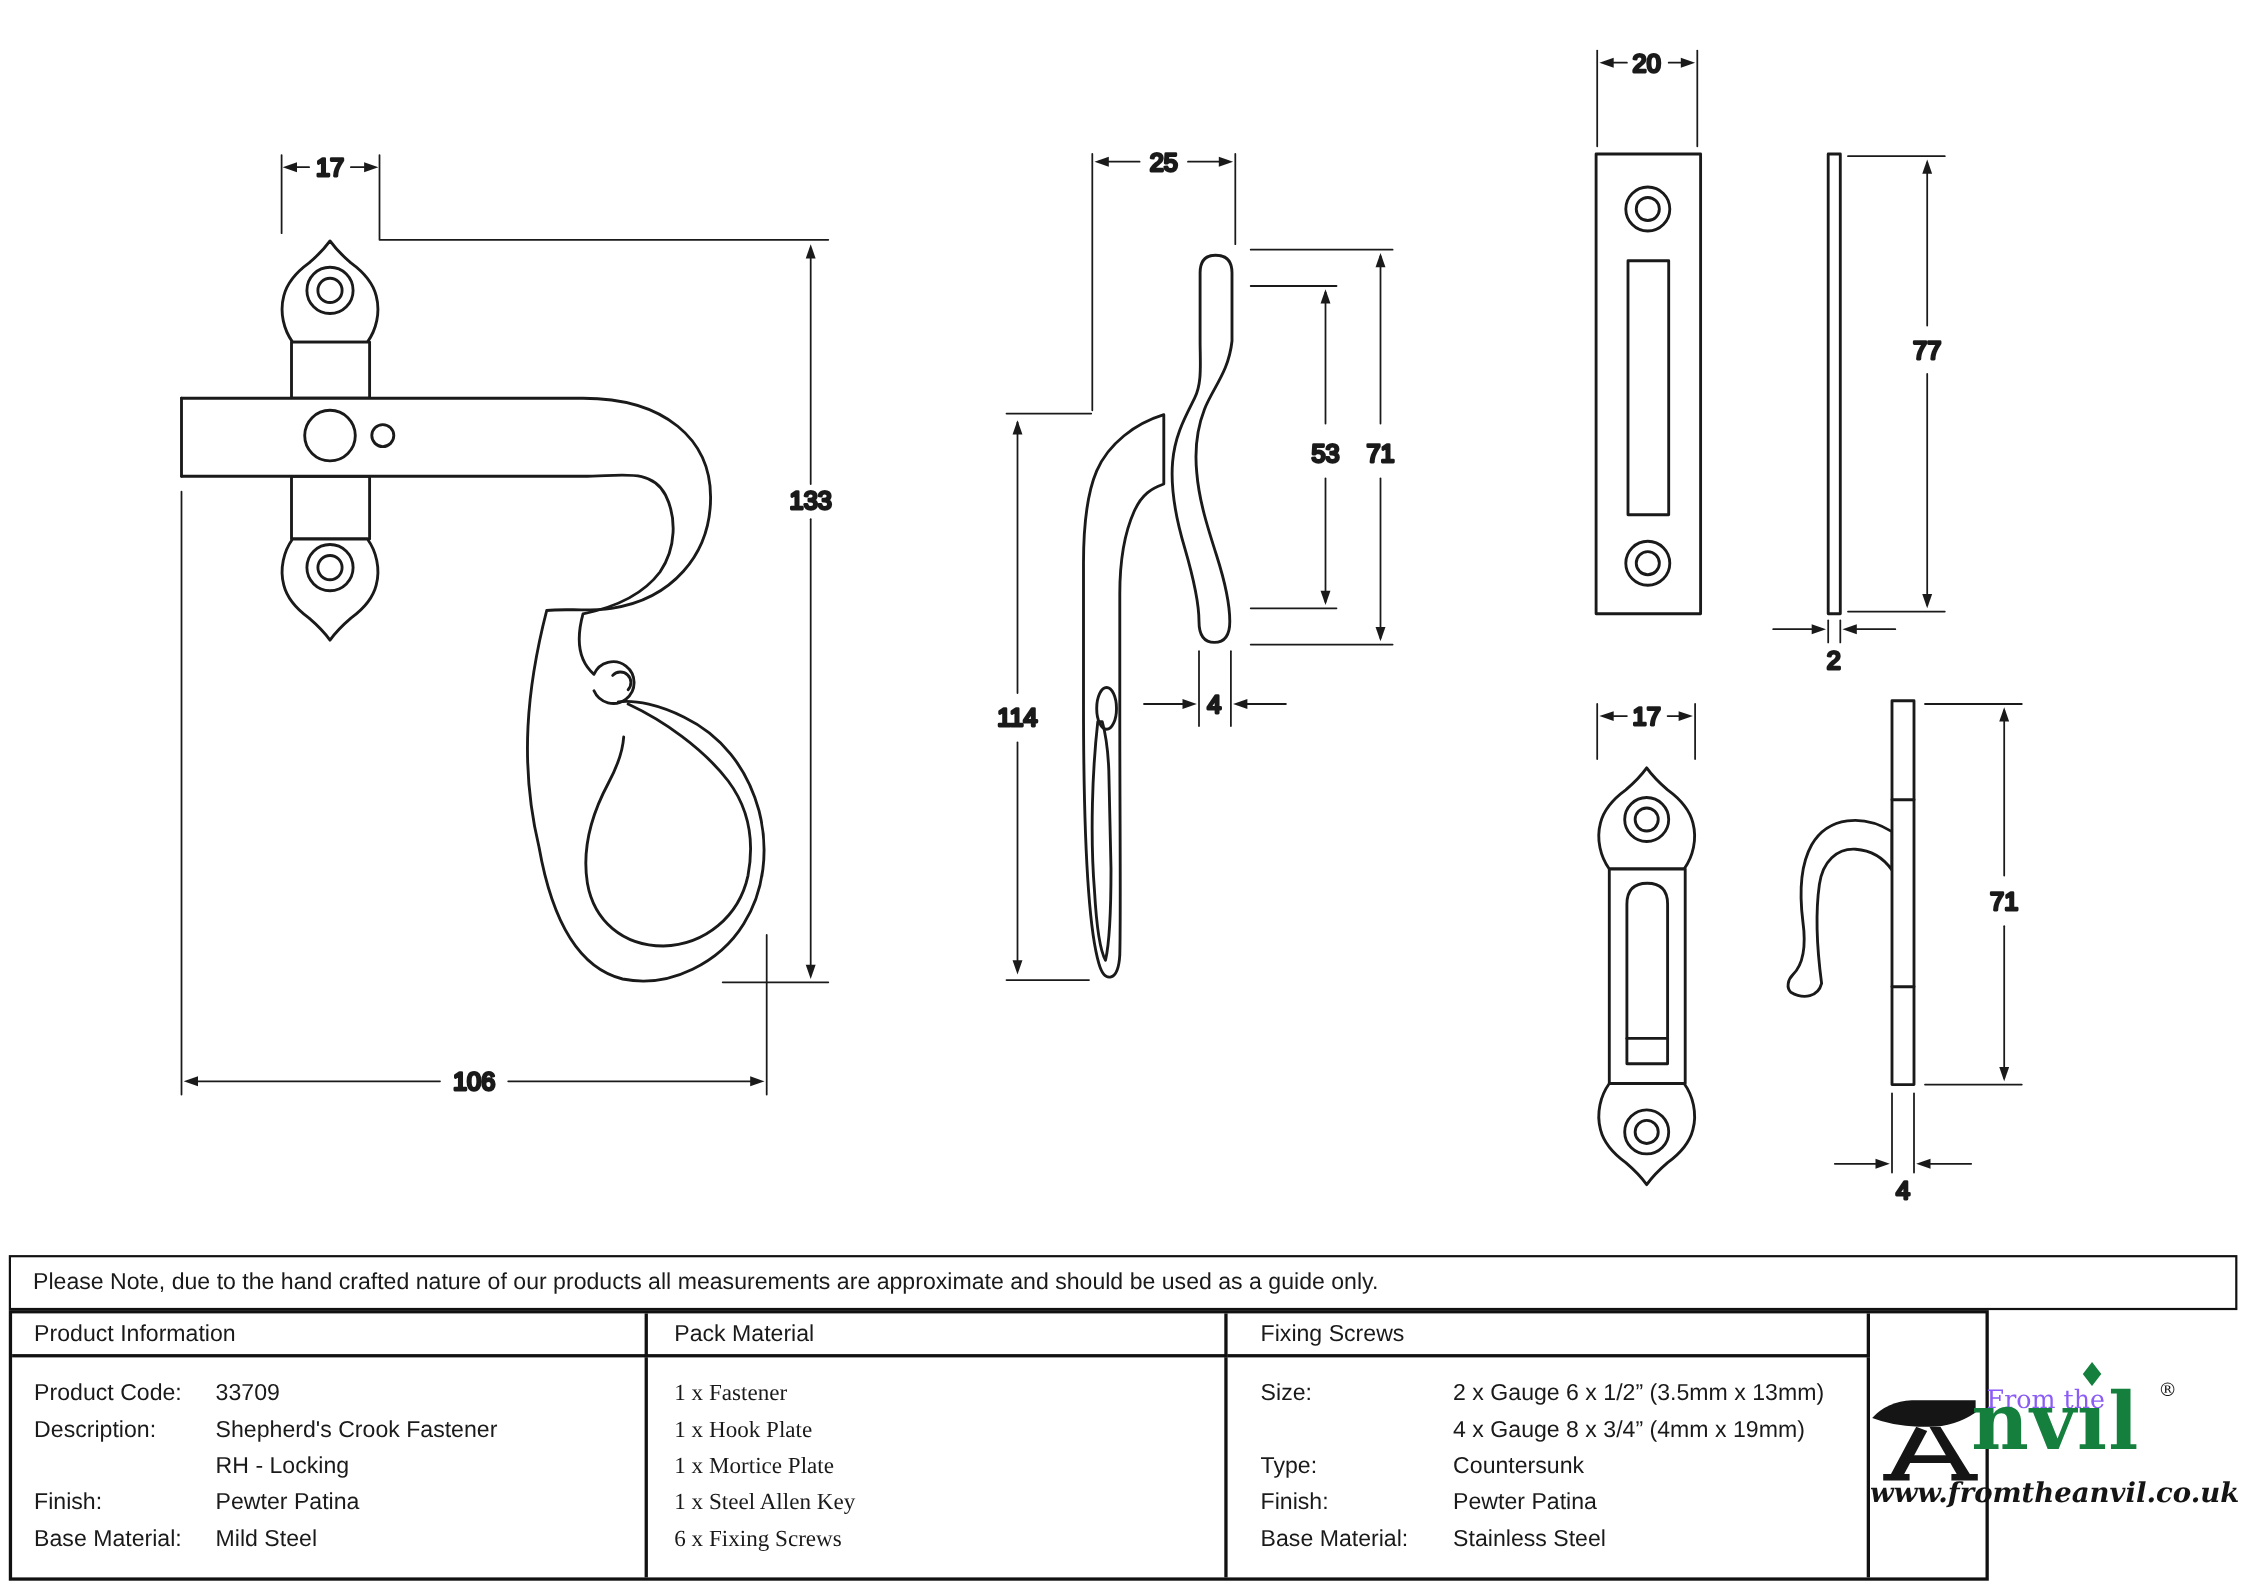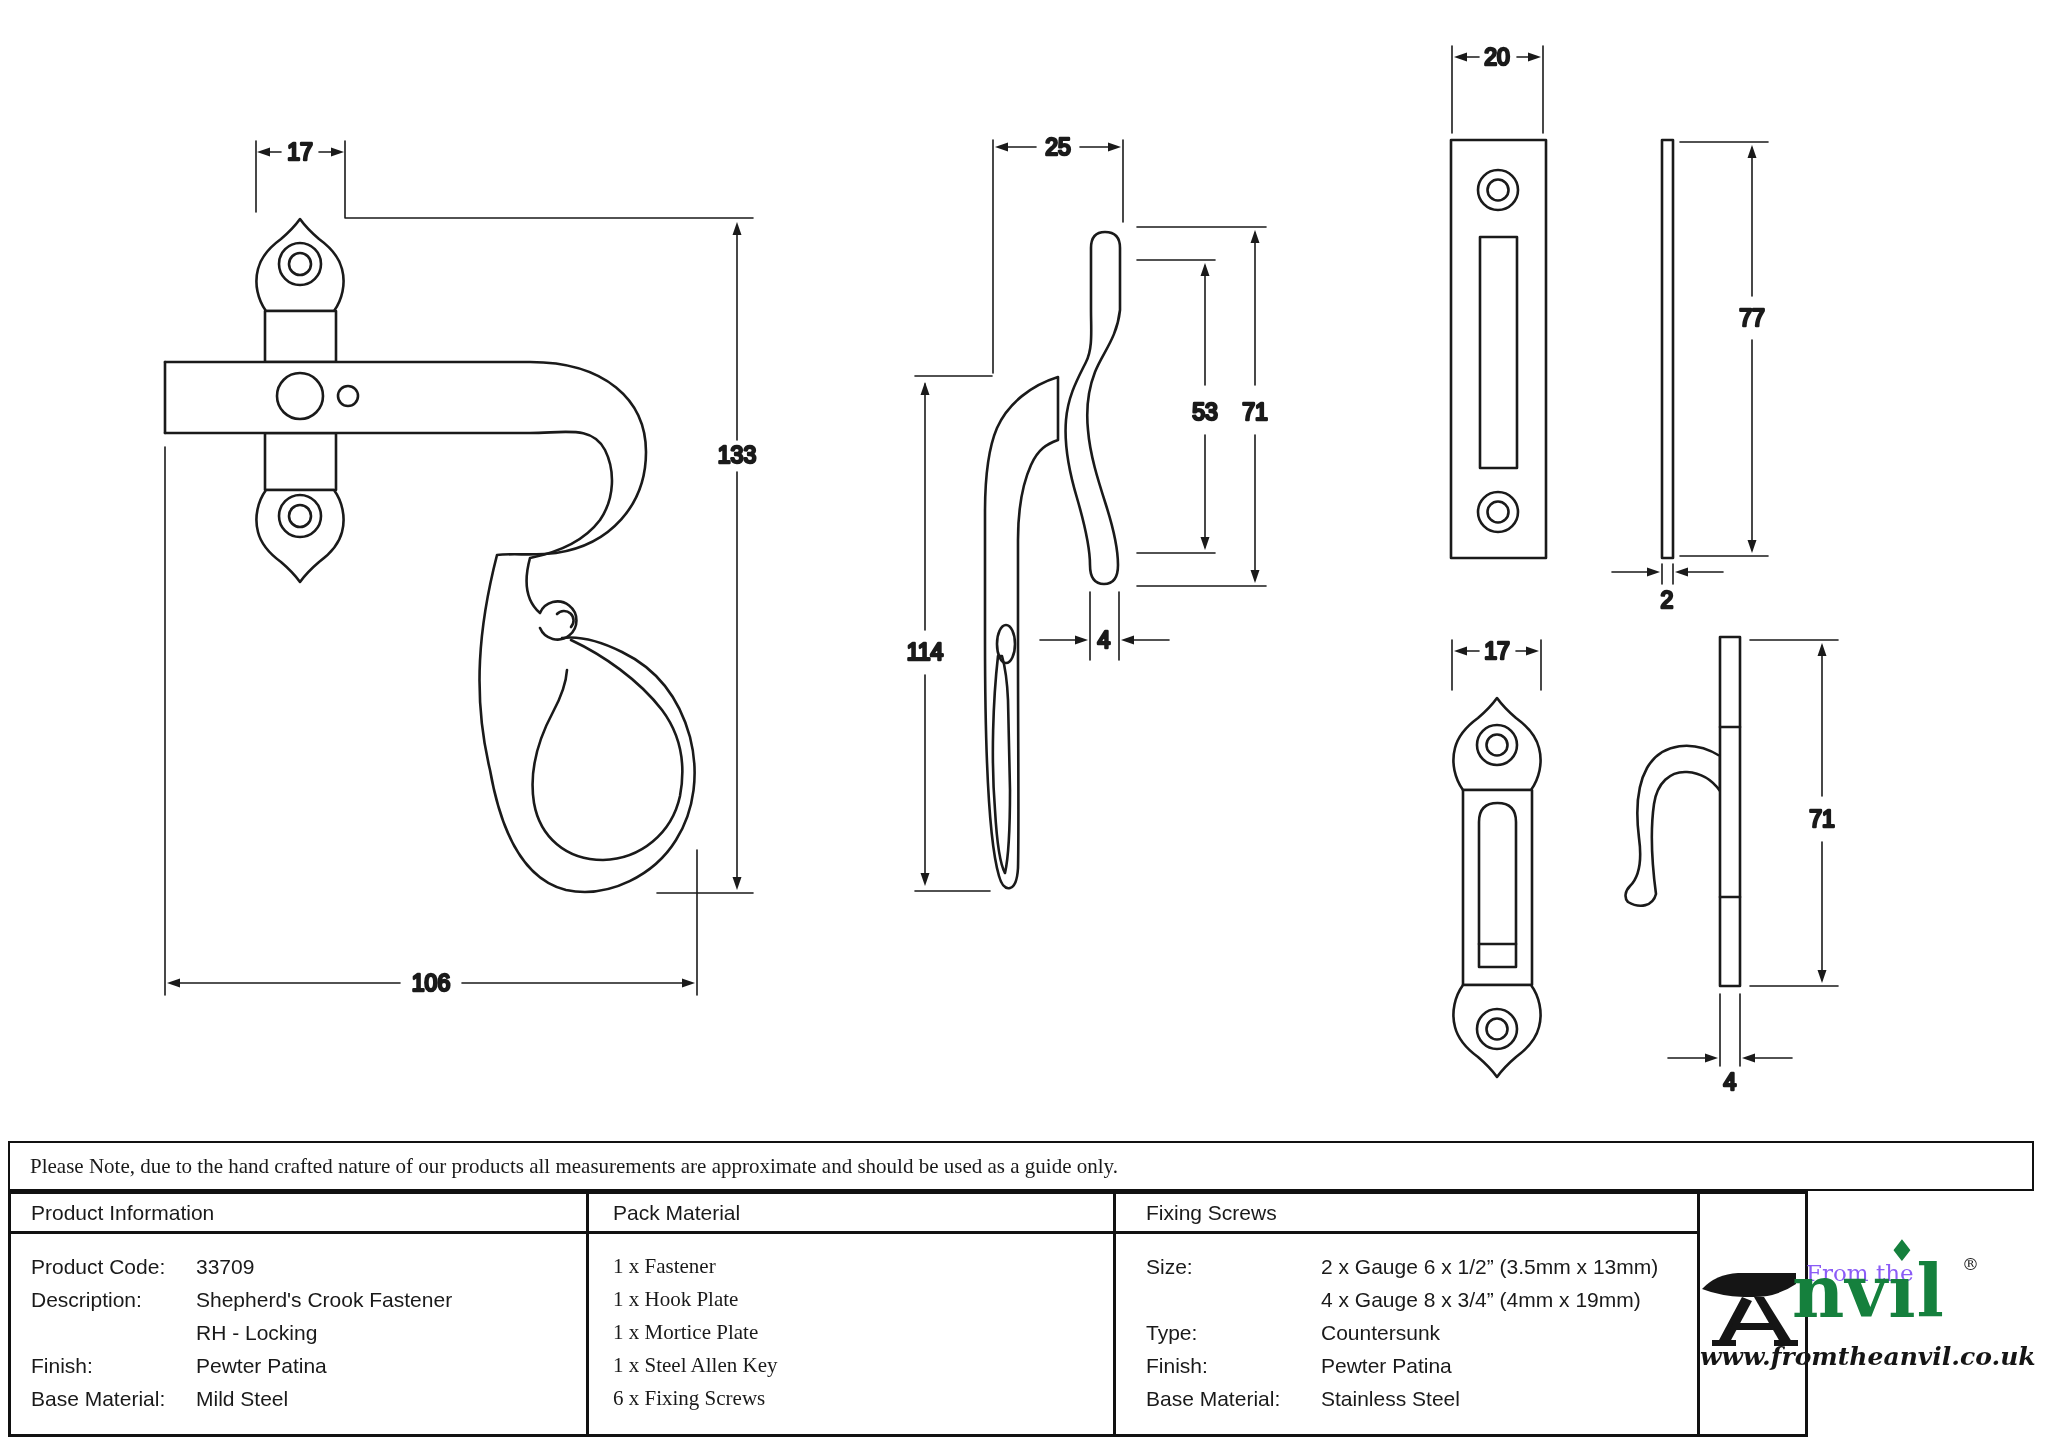--- a/index.html
+++ b/index.html
@@ -7,21 +7,21 @@
     position:relative;width:2048px;height:1440px;background:#ffffff;
     font-family:"Liberation Sans",sans-serif;color:#1a1a1a;overflow:hidden;
   }
   .drawings{position:absolute;left:0;top:0;}
   svg text.dim{
     font-family:"Liberation Sans",sans-serif;font-size:23px;fill:#1a1a1a;
   }
   .note-strip{
     position:absolute;left:8px;top:1141px;width:2026px;height:50px;
     border:2px solid #111;box-sizing:border-box;
-    display:flex;align-items:center;padding-left:20px;font-size:21px;font-family:Liberation Serif, serif;
+    display:flex;align-items:center;padding-left:20px;font-size:21px;
   }
   .spec-table{
     position:absolute;left:8px;top:1191px;width:1800px;height:246px;
     border:3px solid #111;box-sizing:border-box;background:#fff;
     display:grid;
     grid-template-columns:578px 527px 584px 1fr;
     grid-template-rows:40px 1fr;
     font-size:21px;
   }
   .cell{box-sizing:border-box;}

